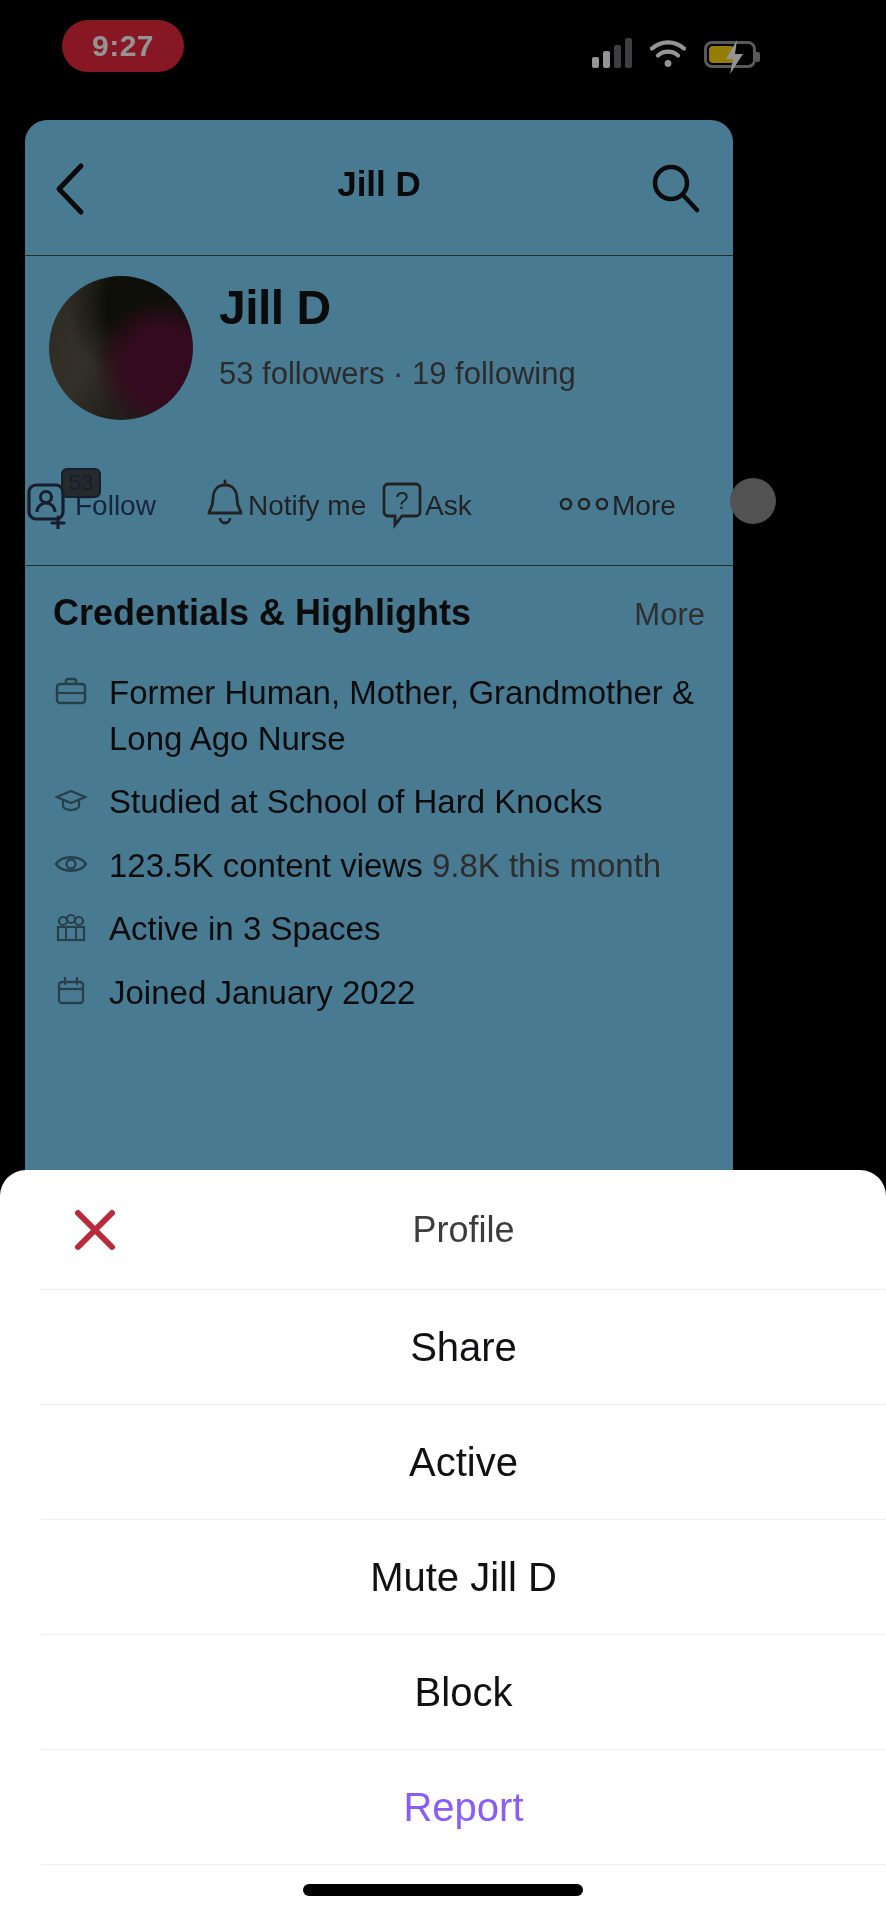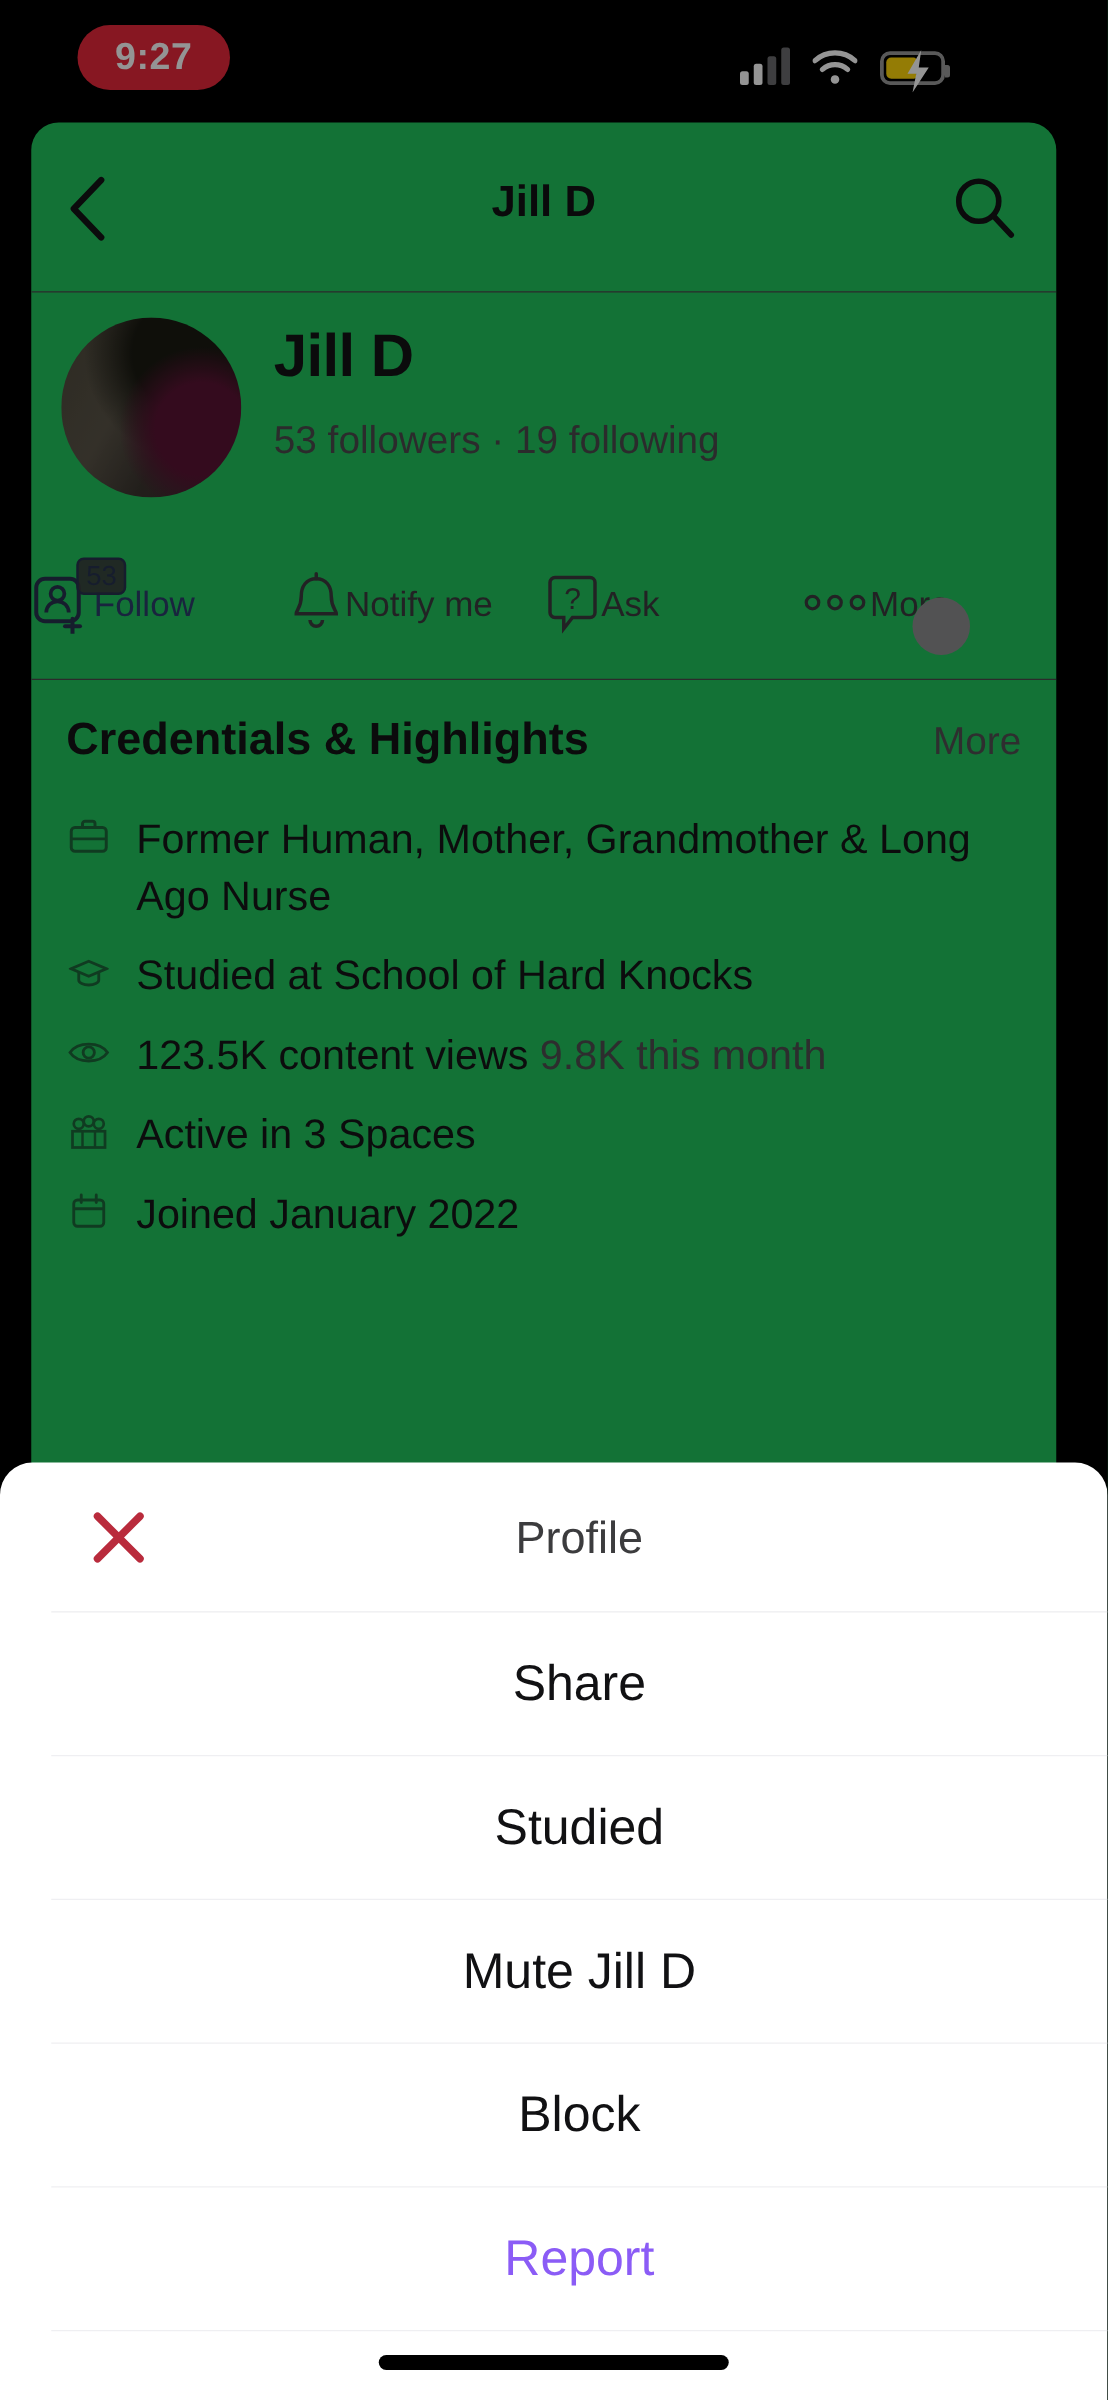--- a/index.html
+++ b/index.html
@@ -32,22 +32,22 @@
   .batt {
     width:52px; height:27px; border:3px solid #9a9a9a; border-radius:8px;
     position:relative; display:flex; align-items:center;
   }
   .batt:after { content:""; position:absolute; right:-7px; top:8px; width:4px; height:10px; background:#9a9a9a; border-radius:0 2px 2px 0;}
   .batt-fill { position:absolute; left:2px; top:2px; bottom:2px; width:24px; background:#FFD60A; border-radius:4px 2px 2px 4px; }
   .bolt { position:absolute; left:14px; top:-4px; width:26px; height:34px; }
 
   
   .app-card {
-    position:absolute; left:25px; top:98px; width:820px; height:1080px;
-    background:#22c55e; border-radius:22px 22px 0 0; overflow:hidden;
+    position:absolute; left:25px; top:120px; width:708px; height:1080px;
+    background:#7dd3fc; border-radius:22px 22px 0 0; overflow:hidden;
   }
   .navbar {
     position:relative; height:136px; border-bottom:1px solid #4a4a4c;
   }
   .nav-back { position:absolute; left:22px; top:38px; width:52px; height:62px; }
   .nav-title {
     position:absolute; left:0; right:0; top:44px; text-align:center;
     font-size:35px; font-weight:700; color:#121214;
   }
   .nav-search { position:absolute; right:30px; top:40px; width:56px; height:56px; }
@@ -293,20 +293,20 @@
     <div class="sheet-head">
       <span class="close-x">
         <svg width="48" height="48" viewBox="0 0 48 48">
             <line x1="7" y1="7" x2="41" y2="41" stroke="#B92B3C" stroke-width="6" stroke-linecap="round"></line>
             <line x1="41" y1="7" x2="7" y2="41" stroke="#B92B3C" stroke-width="6" stroke-linecap="round"></line>
           </svg>
       </span>
       <span class="sheet-title">Profile</span>
     </div>
     <div class="sheet-item">Share</div>
-    <div class="sheet-item">Studied</div>
+    <div class="sheet-item">Active</div>
     <div class="sheet-item">Mute Jill D</div>
     <div class="sheet-item">Block</div>
     <div class="sheet-item danger">Report</div>
     <div class="home-ind"></div>
   </div>
 
 </div>
 
 </body></html>

